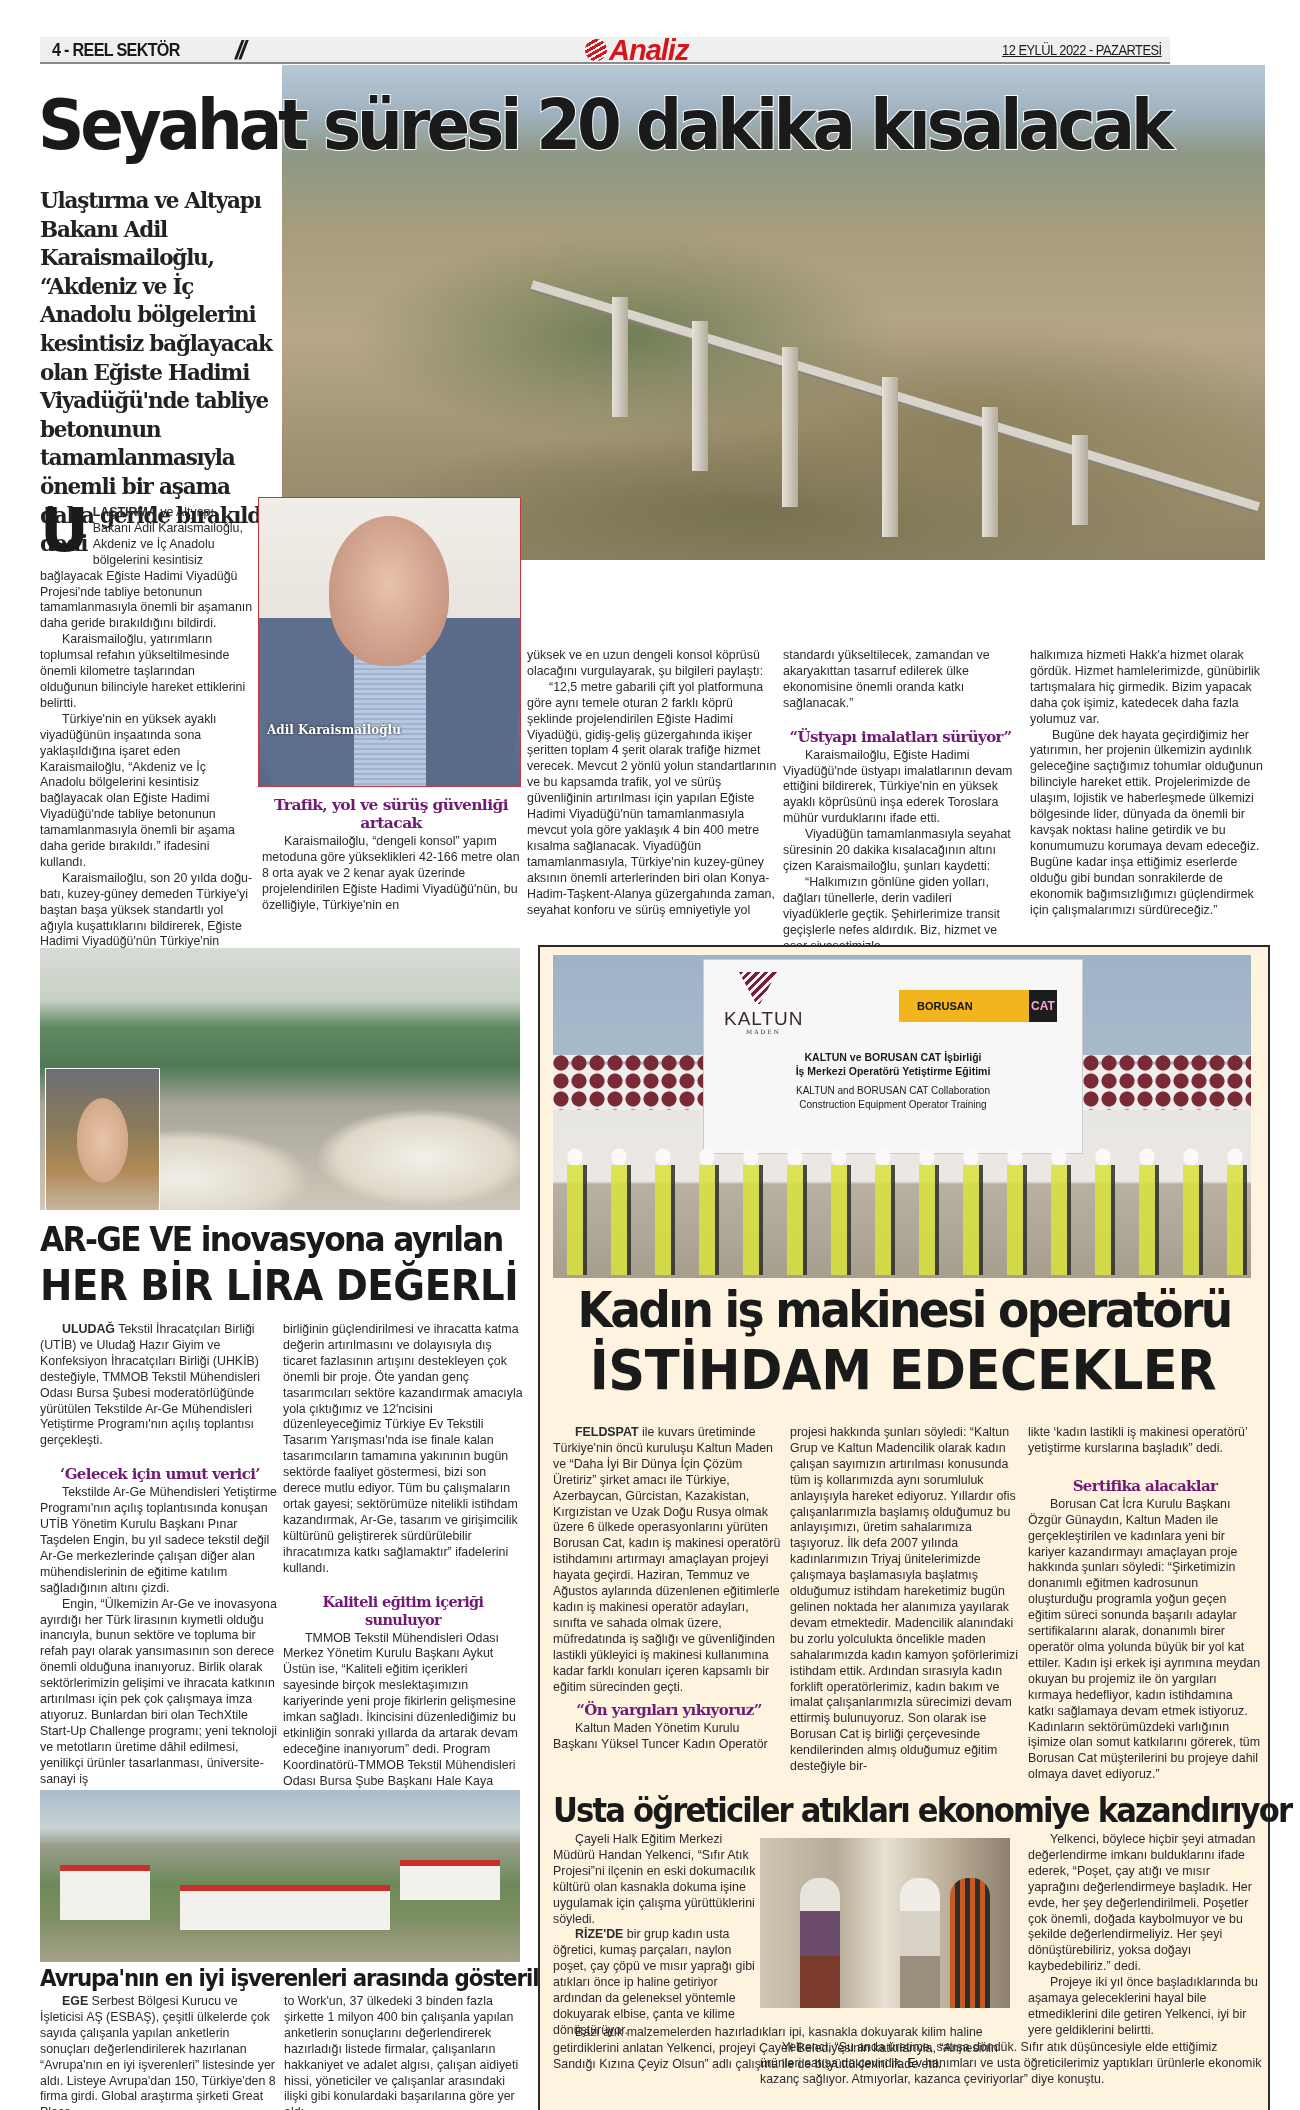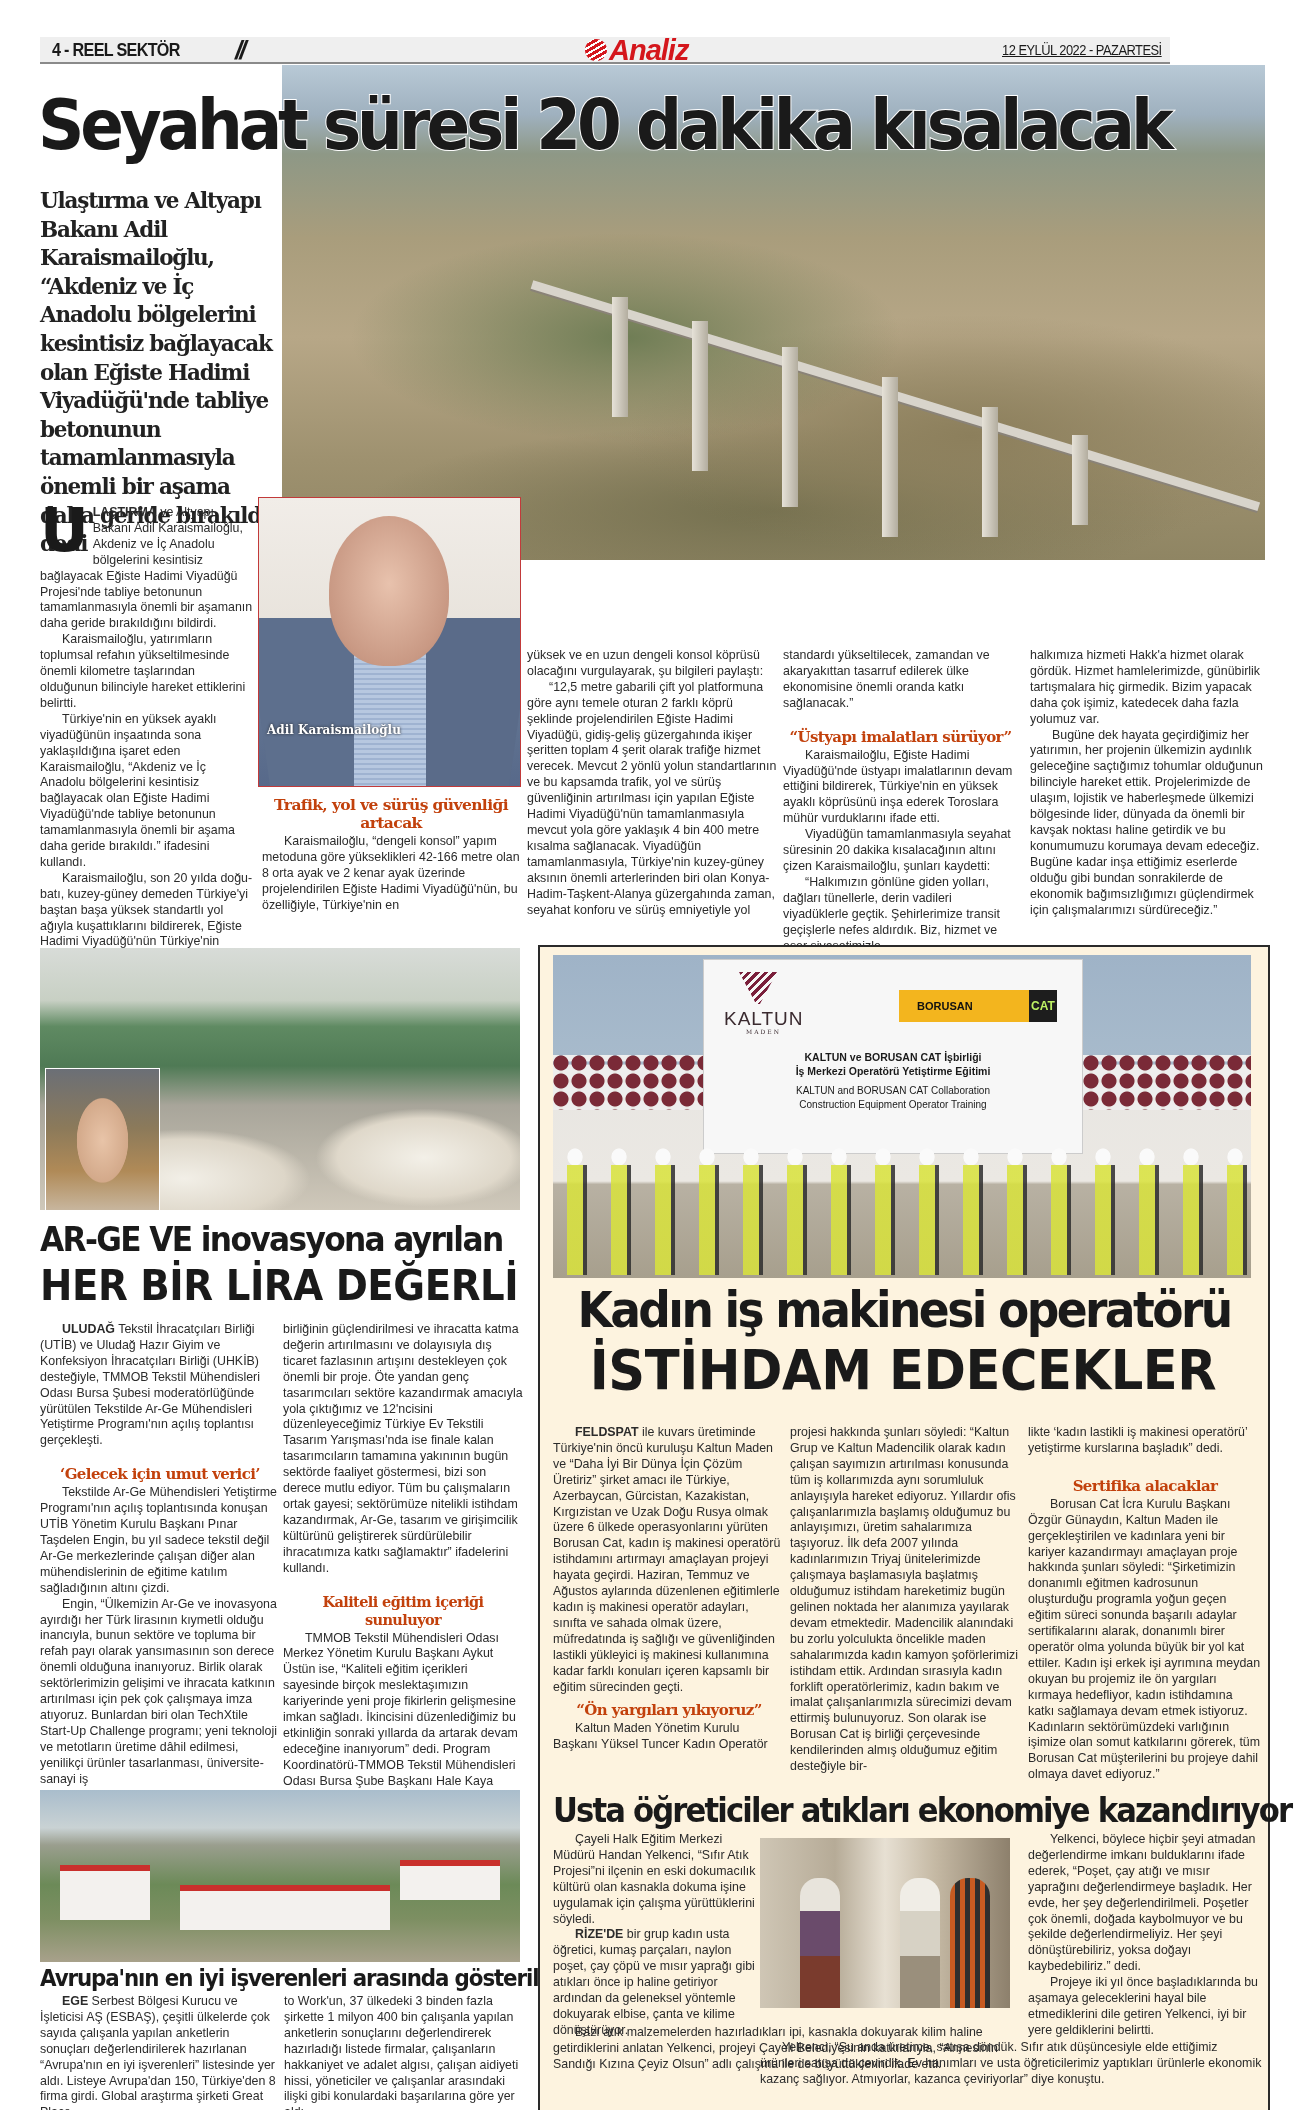--- a/index.html
+++ b/index.html
@@ -27,21 +27,21 @@
   .pier { position: absolute; width: 16px; background: linear-gradient(90deg,#e6e2d8,#b3ad9f); }
   .hero-headline { left: 38px; top: 86px; font-family: "DejaVu Sans", sans-serif; font-weight: 900; font-size: 70px; letter-spacing: -4.5px; color: #1a1a1a; -webkit-text-stroke: 2px #ffffff; paint-order: stroke fill; white-space: nowrap; transform: scaleX(0.92); transform-origin: left; line-height: 78px; }
   .deck { left: 40px; top: 187px; width: 240px; font-family: "DejaVu Serif", serif; font-weight: 700; font-size: 21.5px; line-height: 28.6px; letter-spacing: -1.2px; color: #222; }
 
   
   .body { font-family: "Liberation Sans", sans-serif; font-size: 12.4px; line-height: 15.9px; color: #2b2b2b; text-align: left; }
   .body p { text-indent: 22px; }
   .body p.noindent { text-indent: 0; }
   .dropcap { float: left; font-family: "DejaVu Sans", sans-serif; font-weight: 900; font-size: 60px; line-height: 46px; margin: 2px 4px 0 0; color: #1a1a1a; }
   .lead { font-weight: 700; }
-  .subhead { font-family: "DejaVu Serif", serif; font-weight: 700; font-size: 15px; line-height: 18px; text-align: center; color: #c2410c; letter-spacing: -0.6px; margin: 8px 0 2px; }
+  .subhead { font-family: "DejaVu Serif", serif; font-weight: 700; font-size: 15px; line-height: 18px; text-align: center; color: #701a75; letter-spacing: -0.6px; margin: 8px 0 2px; }
 
   .minister-photo { left: 258px; top: 497px; width: 263px; height: 290px; border: 1px solid #c23a3a; overflow: hidden;
     background: linear-gradient(180deg, #f1ede8 0%, #e8e3dc 45%, #6c7f98 46%, #57698a 100%); }
   .m-head { position:absolute; left: 70px; top: 18px; width: 120px; height: 150px; border-radius: 50% 50% 45% 45%; background: radial-gradient(ellipse at 50% 45%, #e8c2ad 0%, #c99984 70%, #b08472 100%); }
   .m-shirt { position:absolute; left: 95px; top: 140px; width: 72px; height: 150px; background: repeating-linear-gradient(0deg,#b7c8e0 0 3px,#9fb3d1 3px 5px); }
   .m-jacket-l { position:absolute; left: 0; top: 120px; width: 110px; height: 180px; background: #5d6f8d; transform: skewX(8deg); }
   .m-jacket-r { position:absolute; right: 0; top: 120px; width: 110px; height: 180px; background: #5a6b89; transform: skewX(-8deg); }
   .m-caption { position:absolute; left: 8px; top: 225px; font-family: "DejaVu Serif", serif; font-weight: 700; font-size: 12px; line-height: 15px; color: #ffffff; text-shadow: 0 0 3px #222; }
 
   
@@ -65,21 +65,21 @@
 
   
   .kaltun-box { left: 538px; top: 945px; width: 732px; height: 1165px; background: #fdf3df; border: 2px solid #2a2a2a; border-bottom: none; }
   .kaltun-photo { left: 553px; top: 955px; width: 698px; height: 323px; overflow: hidden;
     background: linear-gradient(180deg, #9fb3c7 0%, #a8bbcc 35%, #e8e6e2 36%, #ebe8e3 70%, #b8b1a3 71%, #a79f8d 100%); }
   .banner { position:absolute; left: 150px; top: 4px; width: 380px; height: 195px; background: #f7f7f7; border: 1px solid #ccc; }
   .banner-logo-text { position:absolute; left: 20px; top: 48px; font-size: 19px; letter-spacing: 1px; color: #3a2a2f; }
   .banner-logo-sub { position:absolute; left: 42px; top: 68px; font-family: "DejaVu Serif", serif; font-size: 6px; letter-spacing: 2px; color: #3a2a2f; }
   .banner-logo-mark { position:absolute; left: 35px; top: 12px; width: 38px; height: 32px; background: repeating-linear-gradient(135deg,#7a1f3b 0 3px,transparent 3px 6px); clip-path: polygon(0 0, 100% 0, 55% 100%, 45% 100%); }
   .borusan { position:absolute; left: 195px; top: 30px; width: 130px; height: 32px; background: #f3b51e; font-weight: 700; font-size: 11px; color: #111; padding: 10px 0 0 18px; }
-  .cat { position:absolute; left: 325px; top: 30px; width: 28px; height: 32px; background: #1d1d1d; color: #bef264; font-weight: 900; font-size: 12px; text-align: center; padding-top: 9px; }
+  .cat { position:absolute; left: 325px; top: 30px; width: 28px; height: 32px; background: #1d1d1d; color: #f9a8d4; font-weight: 900; font-size: 12px; text-align: center; padding-top: 9px; }
   .banner-t1 { position:absolute; left: 0; width: 100%; top: 90px; text-align: center; font-weight: 700; font-size: 10.5px; line-height: 14px; color: #1a1a1a; }
   .banner-t2 { position:absolute; left: 0; width: 100%; top: 124px; text-align: center; font-size: 10px; line-height: 14px; color: #1a1a1a; }
   .balloons { position:absolute; top: 100px; height: 55px; background:
       radial-gradient(circle at 8px 8px, #7a2a37 7px, transparent 8px) 0 0/18px 18px,
       radial-gradient(circle at 8px 8px, #eeeeee 7px, transparent 8px) 9px 9px/18px 18px; }
   .crowd { position:absolute; left: 0; top: 210px; width: 100%; height: 110px; background:
       repeating-linear-gradient(90deg, transparent 0 14px, #d9e33b 14px 30px, #2d2d2d 30px 34px, transparent 34px 44px); opacity: 0.85; }
   .helmets { position:absolute; left: 0; top: 190px; width: 100%; height: 24px; background:
       radial-gradient(ellipse 8px 9px at 22px 12px, #fafafa 90%, transparent 100%) 0 0/44px 24px; }
 

